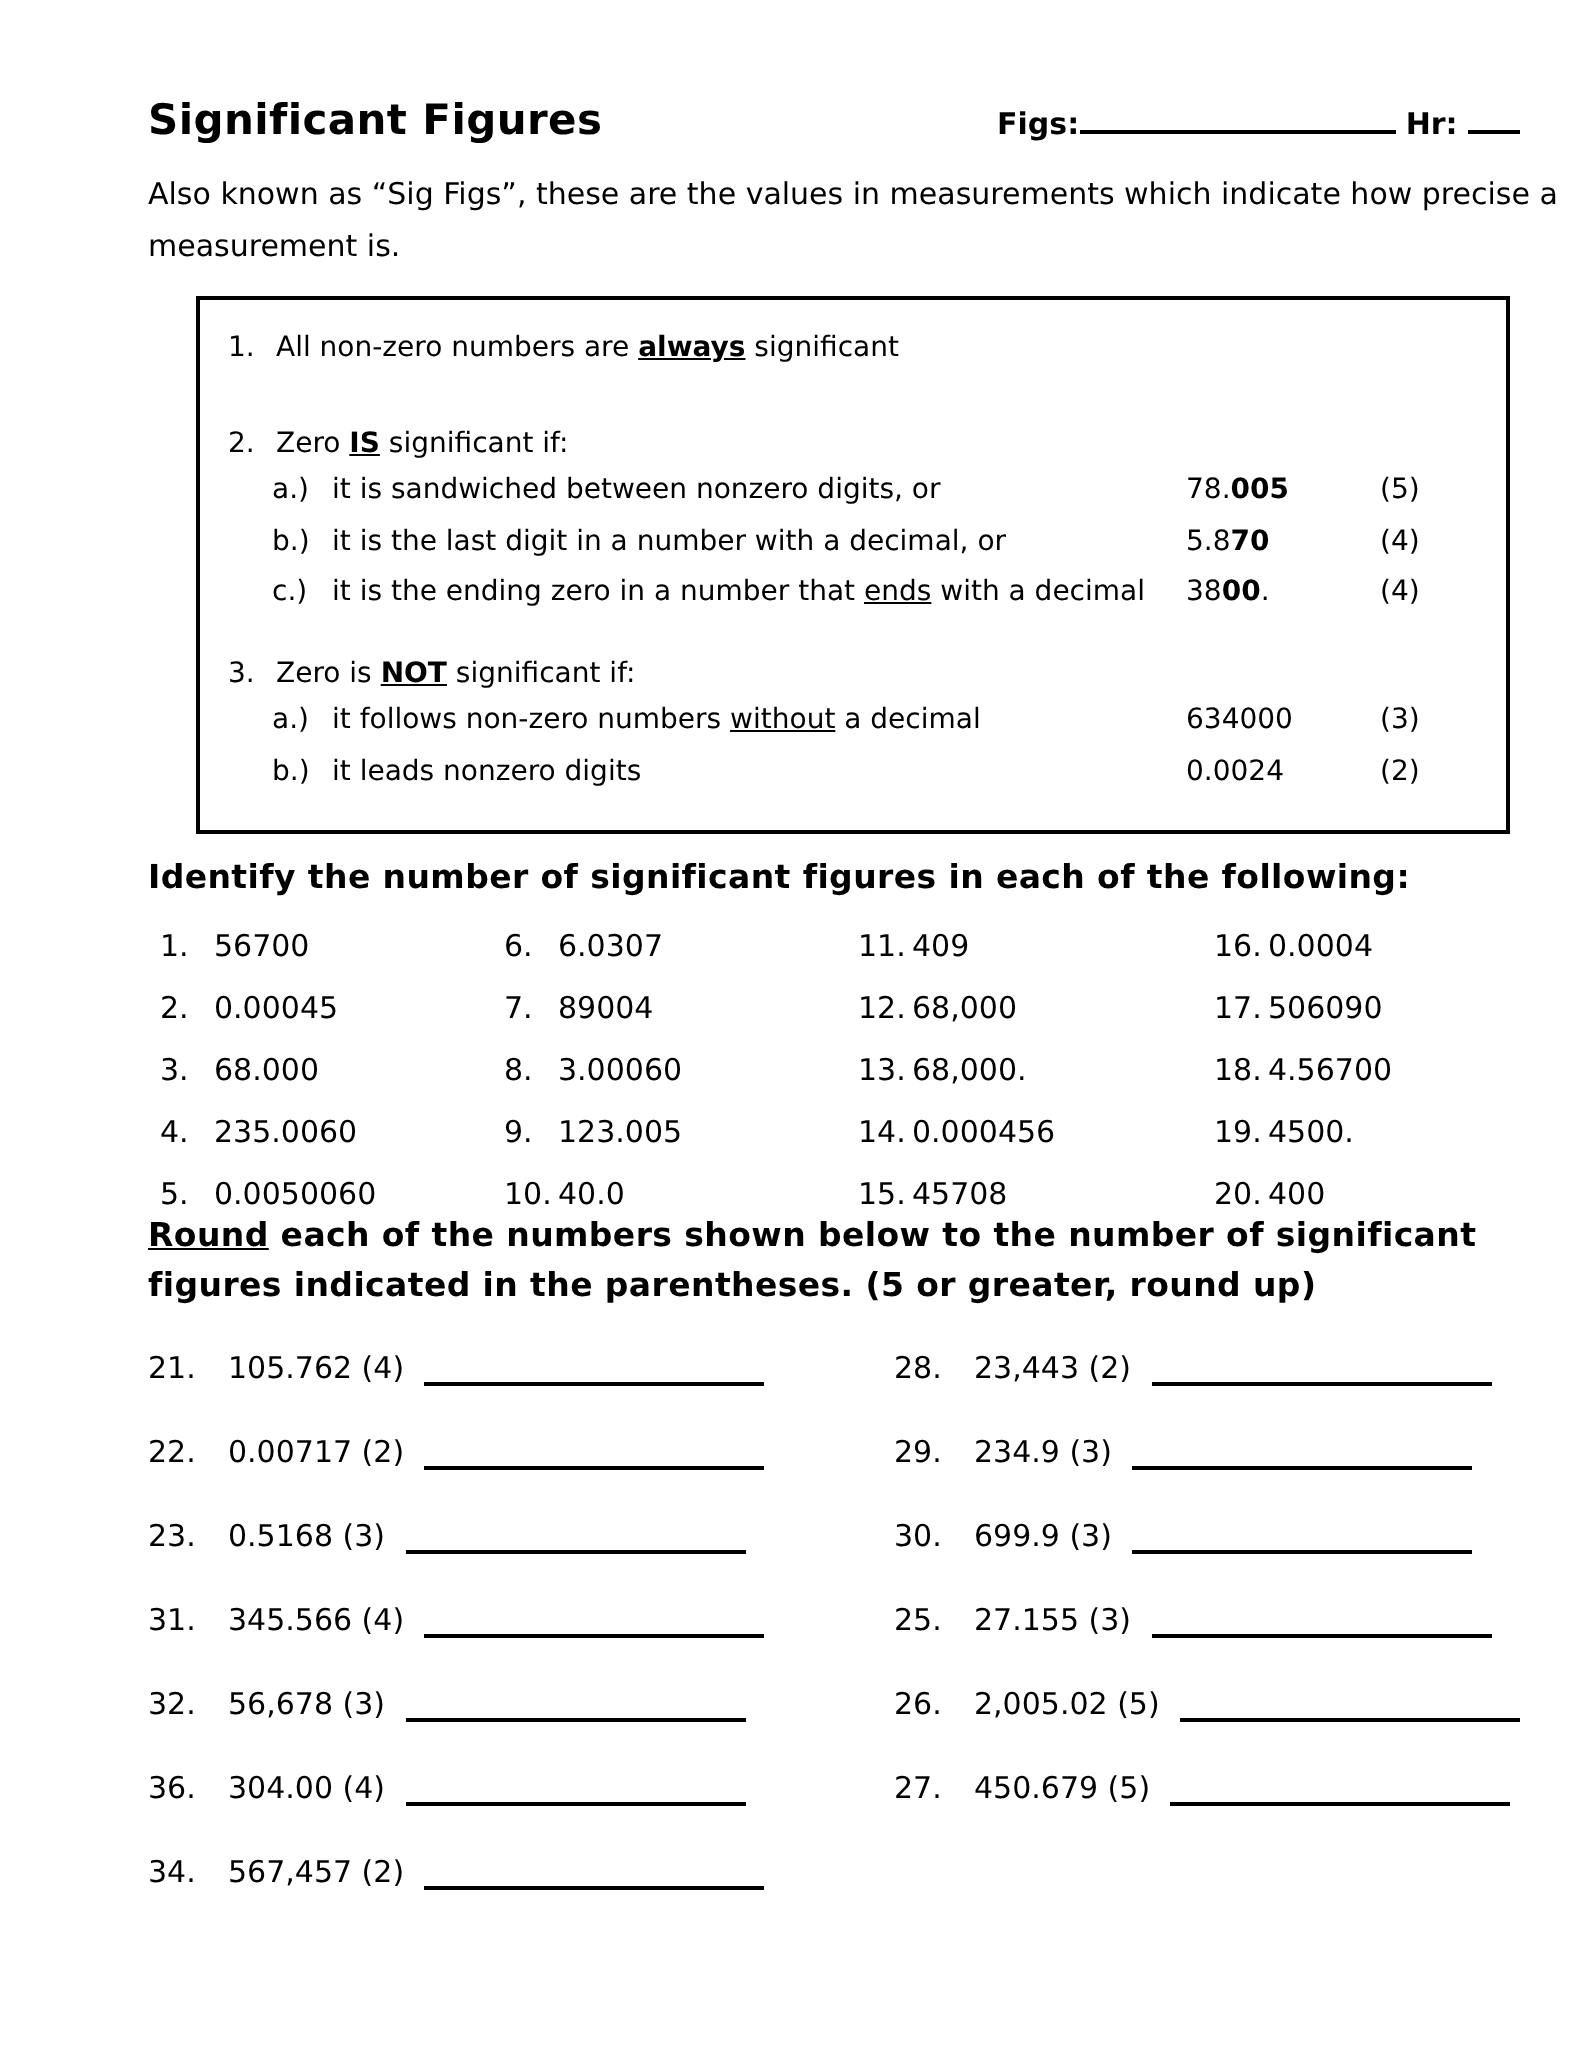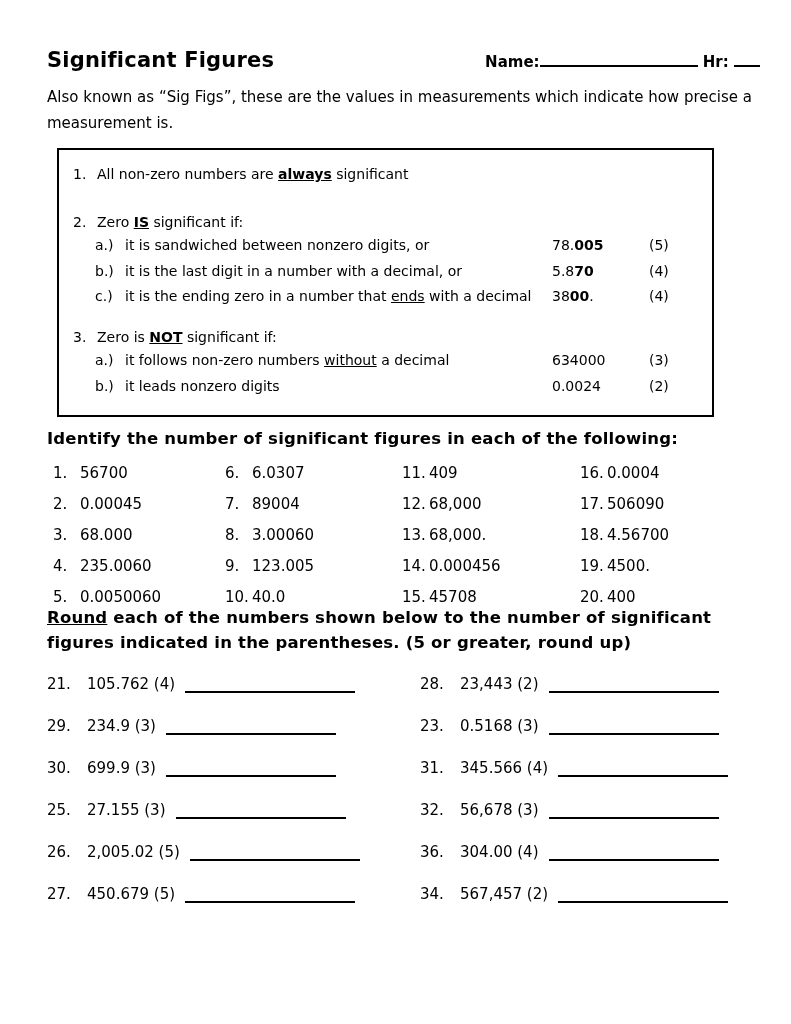--- a/index.html
+++ b/index.html
@@ -1,32 +1,32 @@
 <!DOCTYPE html>
 <html><head>
 <meta charset="utf-8">
 <title>Significant Figures Worksheet</title>
 <style>
   html, body { margin:0; padding:0; background:#ffffff; }
   body { width:791px; height:1024px; font-family:"DejaVu Sans", sans-serif; color:#000; }
-  .page { box-sizing:border-box; width:791px; height:1024px; padding:48px 31px 0 47px; background:#fff; }
+  .page { box-sizing:border-box; width:791px; height:1024px; padding:48px 31px 0 74px; background:#fff; }
 
   
   .header-row { display:flex; justify-content:space-between; align-items:baseline; }
   .title { font-size:21px; font-weight:bold; letter-spacing:0.2px; }
   .name-area { font-size:15px; font-weight:bold; white-space:nowrap; }
   .blank-line { display:inline-block; border-bottom:2px solid #000; vertical-align:baseline; }
   .name-blank { width:158px; }
   .hr-blank { width:26px; }
 
   
   .intro { margin-top:13px; font-size:15px; line-height:1.72; width:724px; }
 
   
-  .rules-box { box-sizing:border-box; margin-top:11px; margin-left:10px; width:657px;
+  .rules-box { box-sizing:border-box; margin-top:11px; margin-left:24px; width:657px;
                border:2px solid #000; padding:13px 0 16px 14px; font-size:14px; }
   .rule-head { line-height:1.6; white-space:nowrap; }
   .rule-num { display:inline-block; min-width:24px; }
   .bu { font-weight:bold; text-decoration:underline; }
   .u { text-decoration:underline; }
   .b { font-weight:bold; }
   .gap-lg { height:26px; }
   .gap-md { height:16px; }
   .sub { display:flex; padding-left:22px; line-height:1.82; }
   .sub-label { flex:0 0 30px; }
@@ -51,21 +51,21 @@
   .ans-blank { display:inline-block; width:170px; height:3px; border-bottom:2px solid #000; }
 </style>
 </head>
 <body>
 
 <div class="page">
 
   <div class="header-row">
     <div class="title">Significant Figures</div>
     <div class="name-area">
-      <span>Name:</span><span class="blank-line name-blank"></span>
+      <span>Figs:</span><span class="blank-line name-blank"></span>
       <span>Hr:</span>
       <span class="blank-line hr-blank"></span>
     </div>
   </div>
 
   <div class="intro">Also known as “Sig Figs”, these are the values in measurements which indicate how precise a measurement is.</div>
 
   <div class="rules-box">
 
     <div class="rule-head">
@@ -160,20 +160,25 @@
         <span class="rval">105.762 (4)</span>
         <span class="ans-blank"></span>
       </div>
     <div class="r-item">
         <span class="rnum">28.</span>
         <span class="rval">23,443 (2)</span>
         <span class="ans-blank"></span>
       </div>
 
     <div class="r-item">
+        <span class="rnum">22.</span>
+        <span class="rval">0.00717 (2)</span>
+        <span class="ans-blank"></span>
+      </div>
+    <div class="r-item">
         <span class="rnum">29.</span>
         <span class="rval">234.9 (3)</span>
         <span class="ans-blank"></span>
       </div>
 
     <div class="r-item">
         <span class="rnum">23.</span>
         <span class="rval">0.5168 (3)</span>
         <span class="ans-blank"></span>
       </div>

